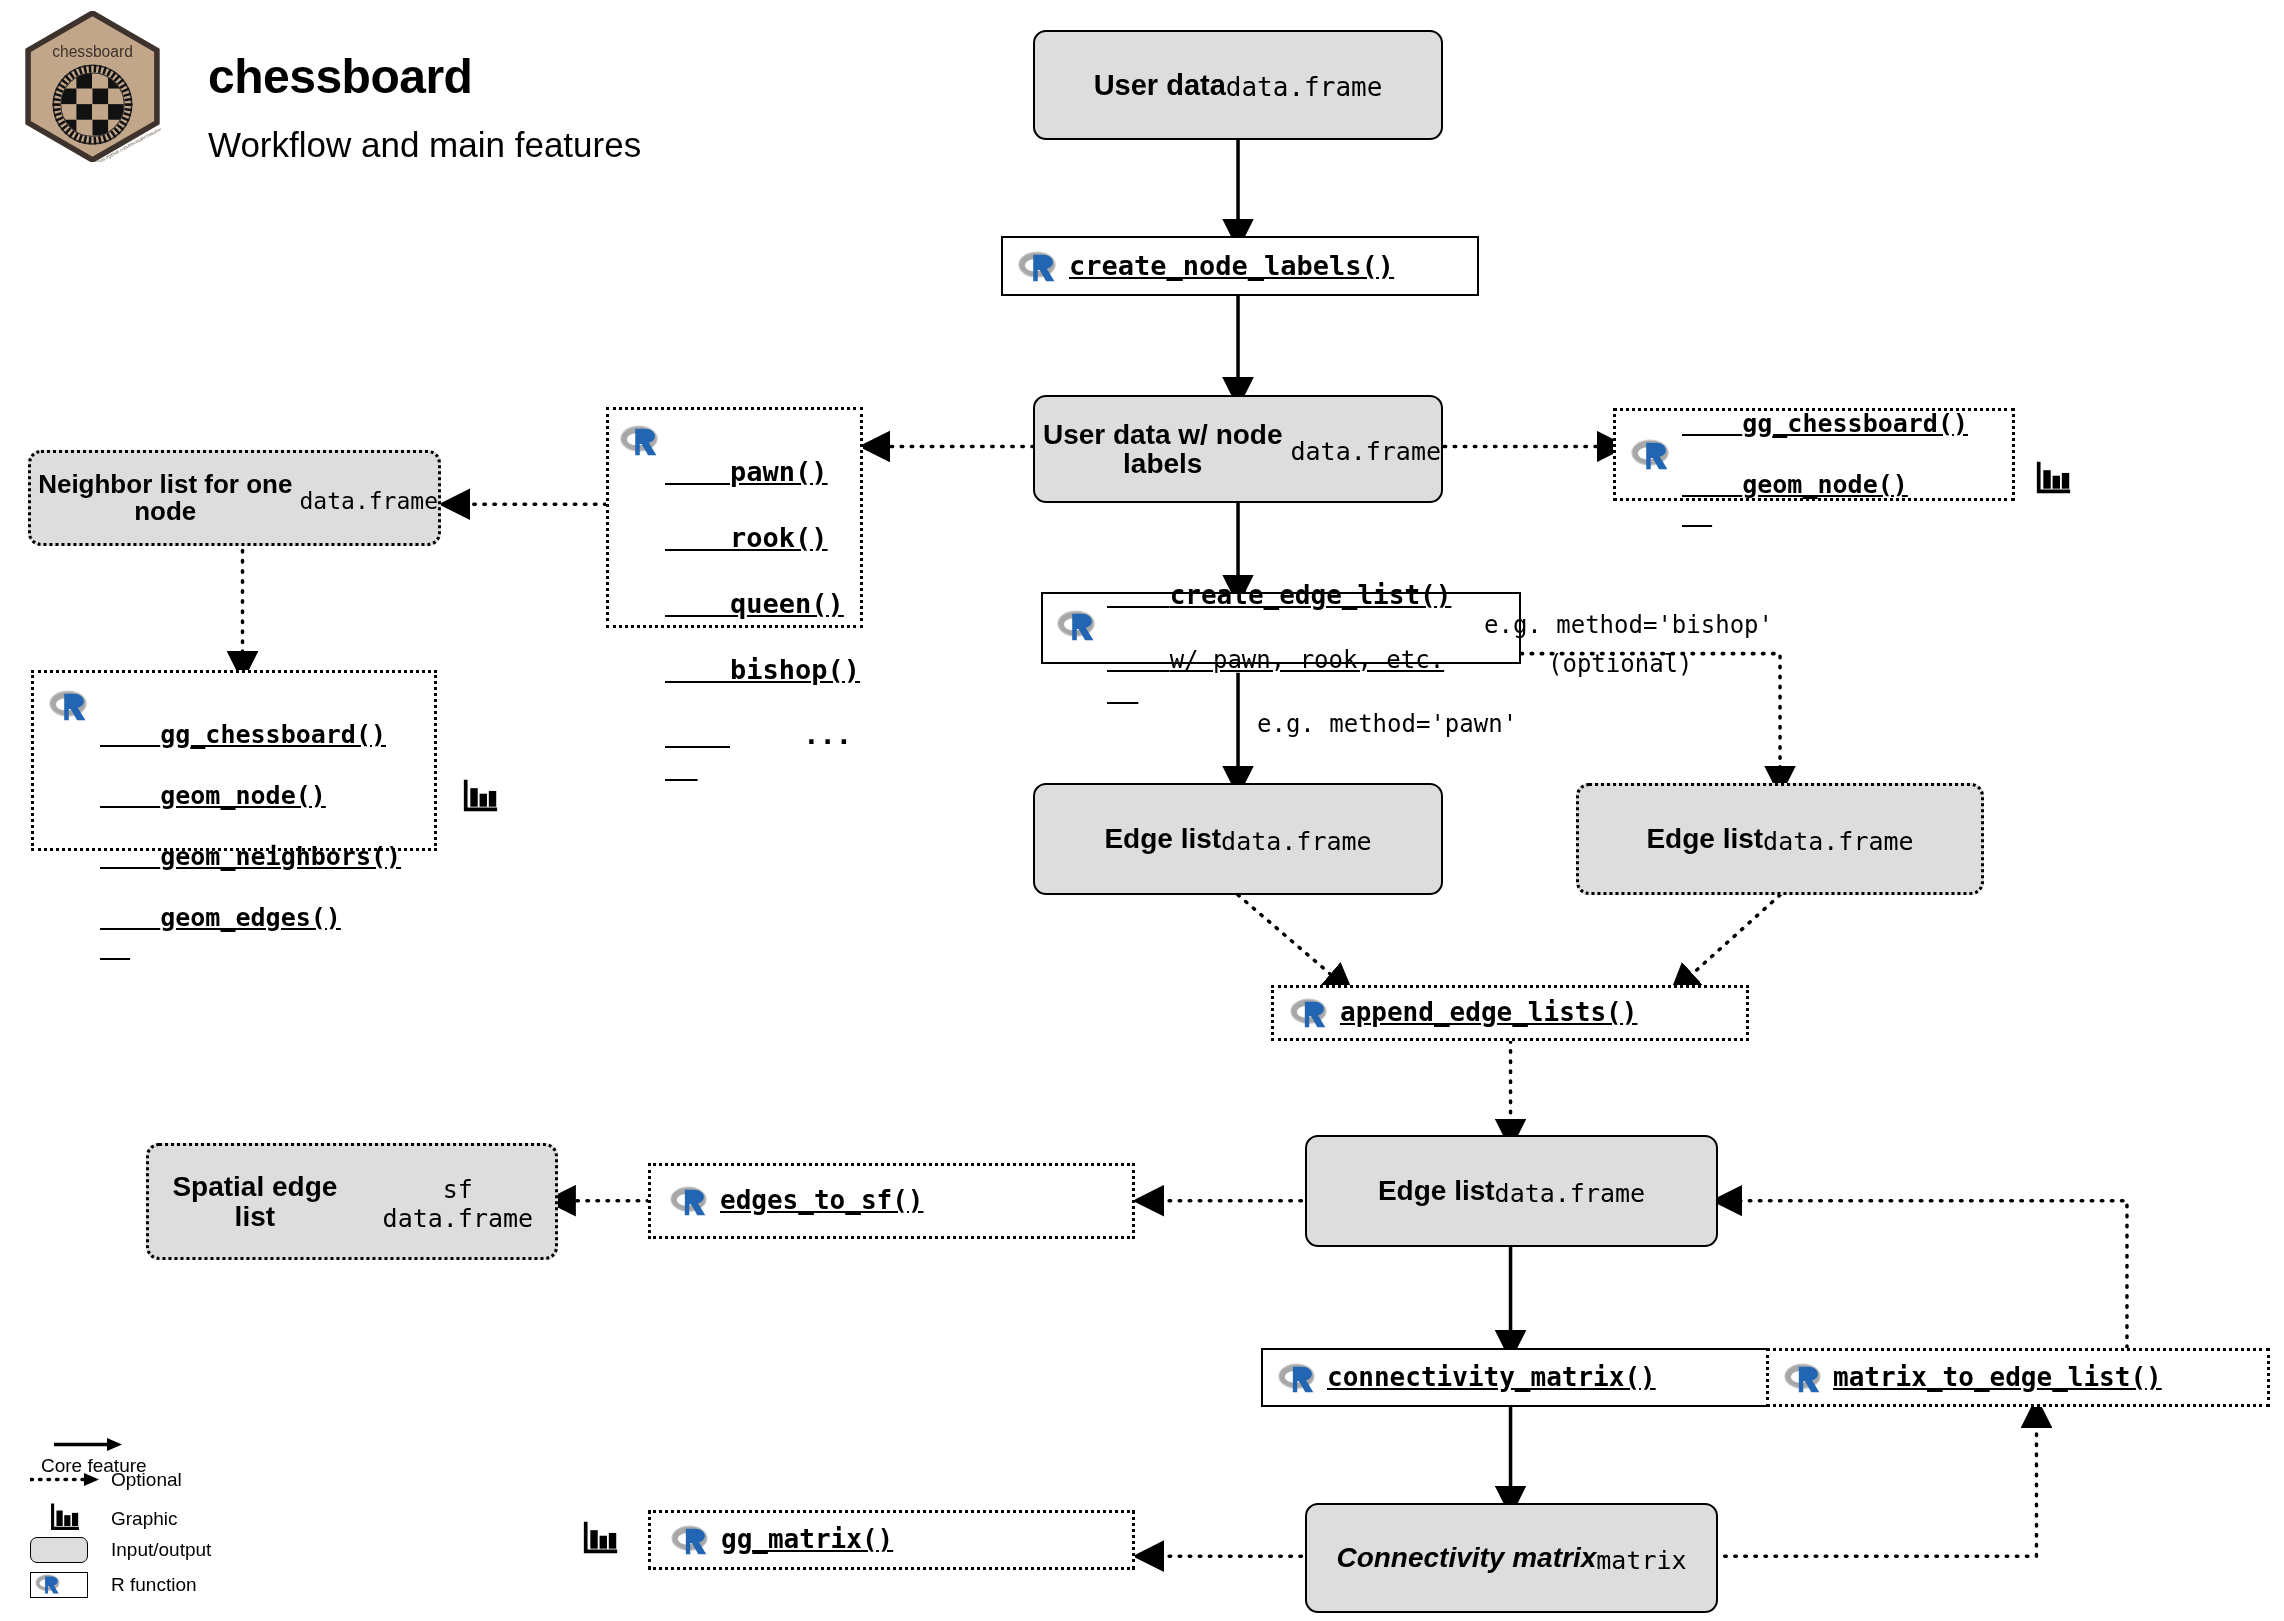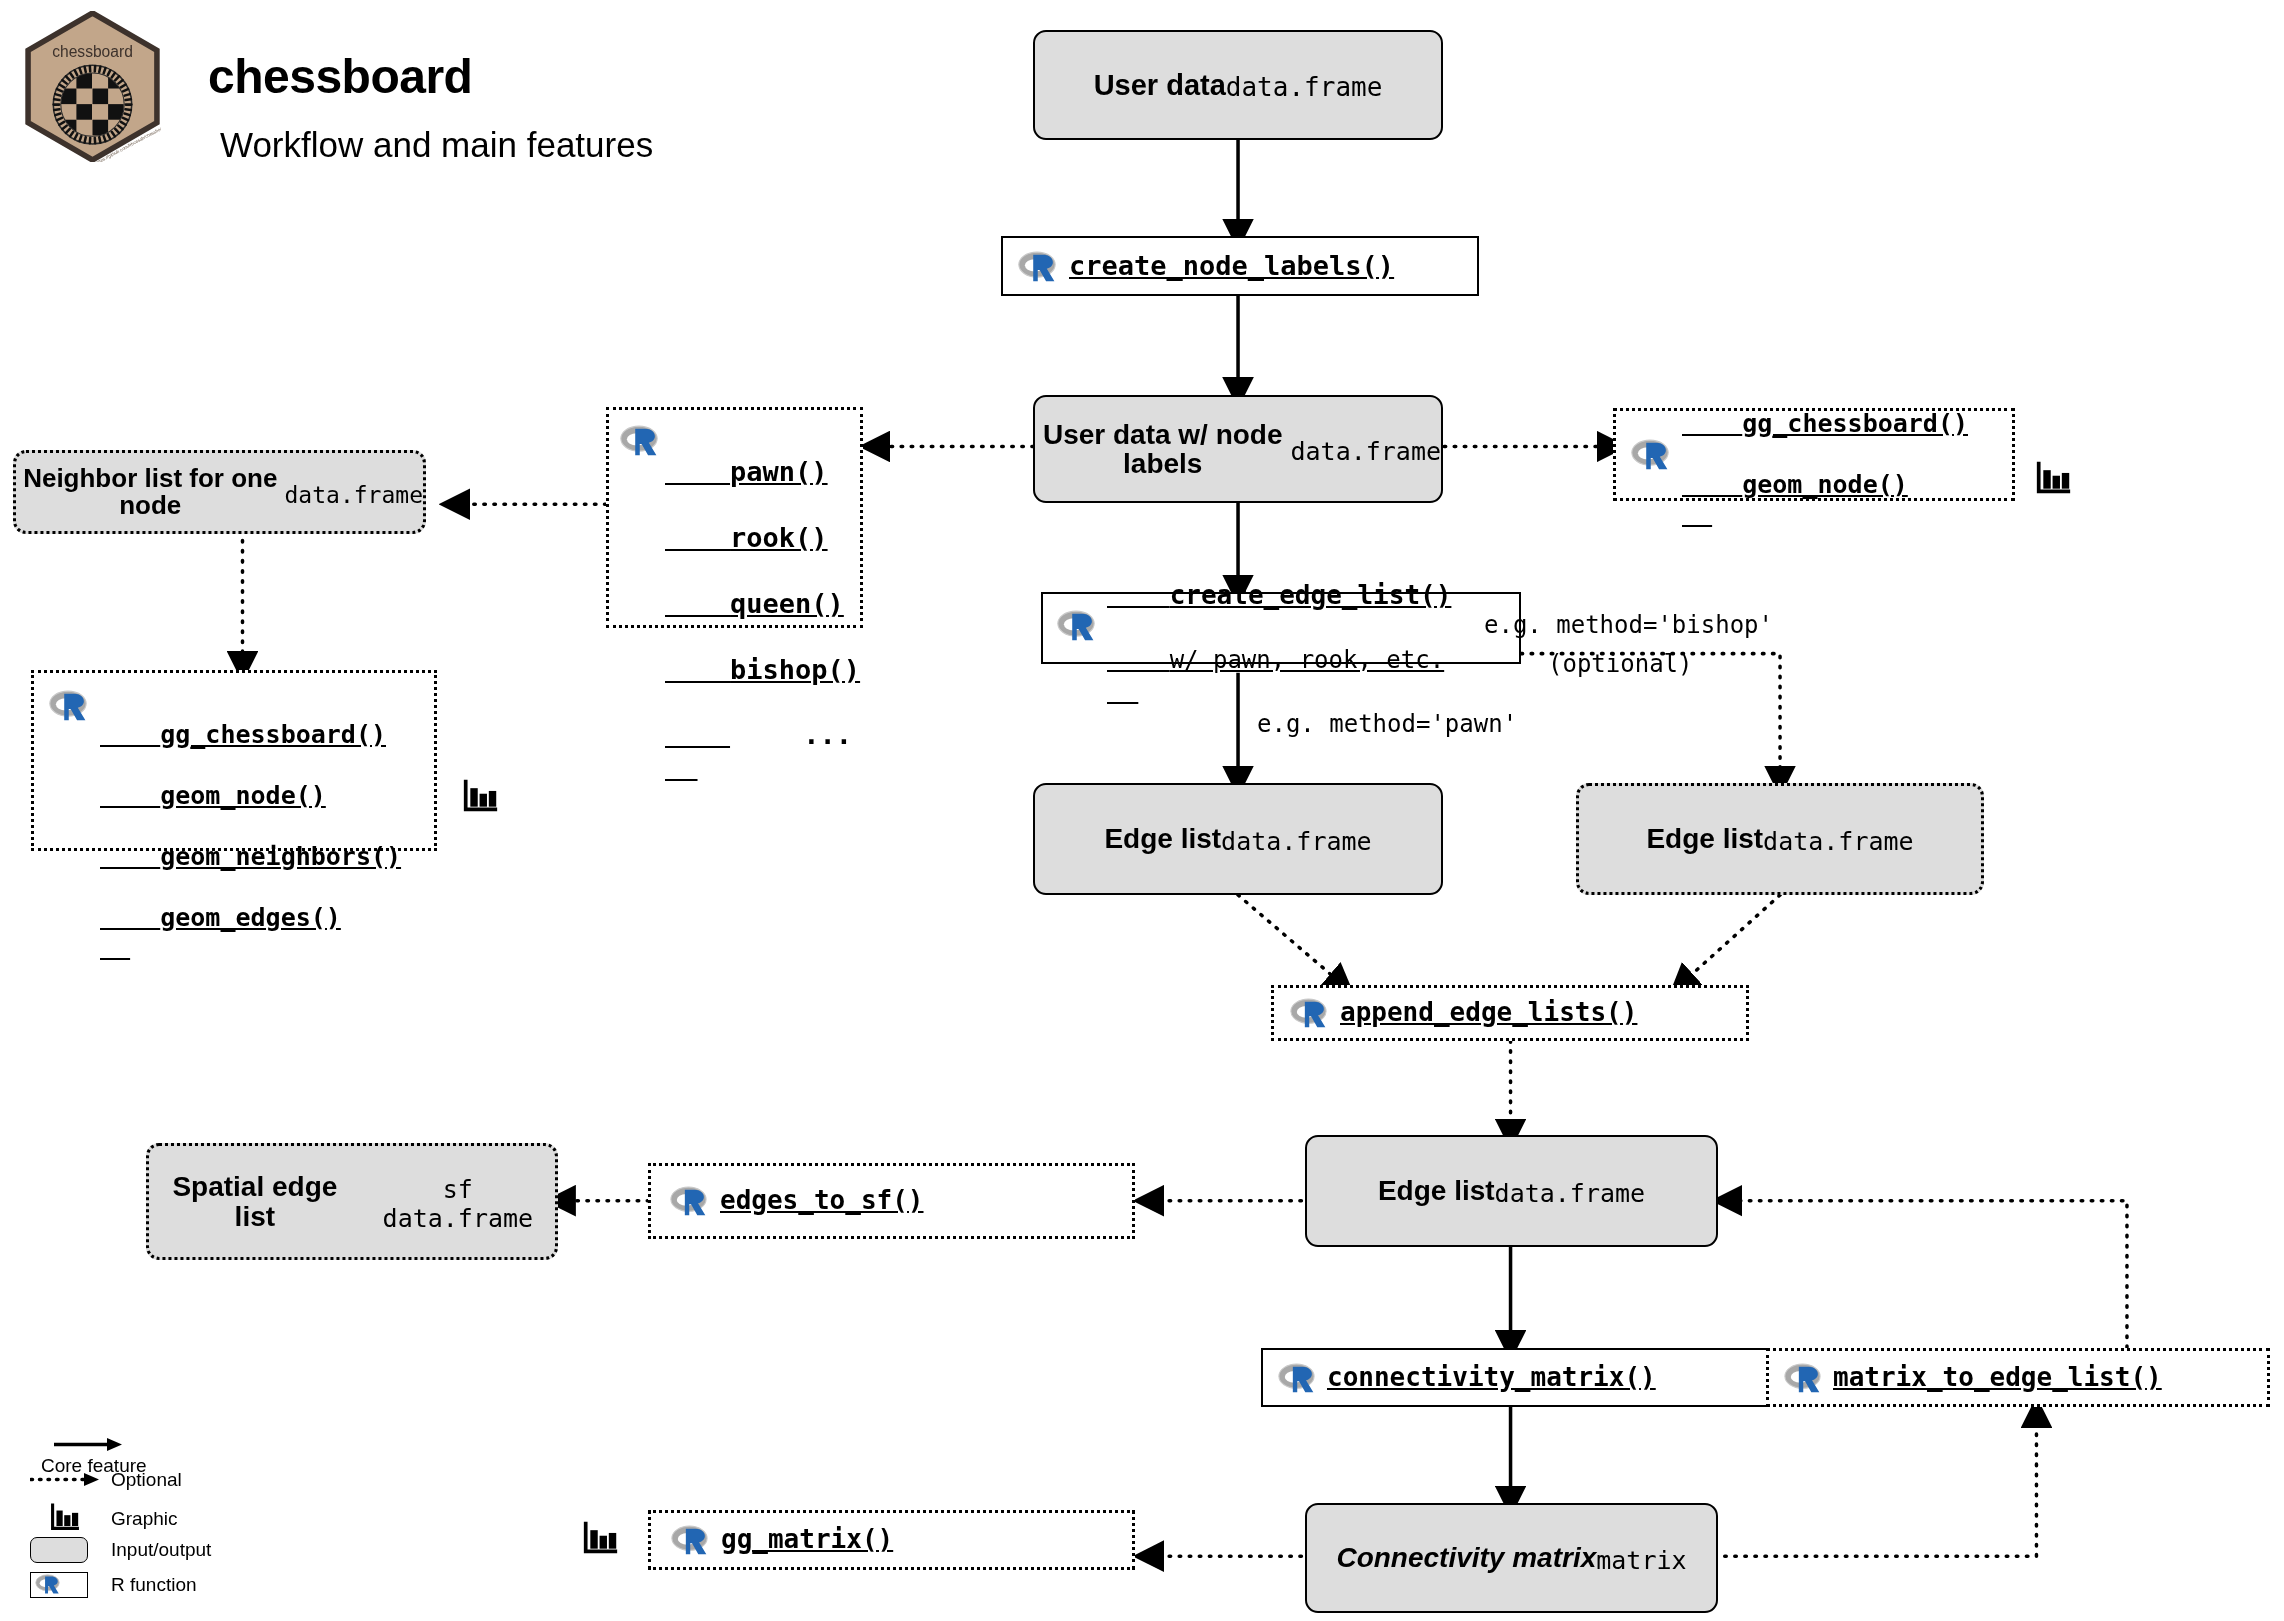--- a/index.html
+++ b/index.html
@@ -176,21 +176,21 @@
             <rect x="136" y="216" width="31" height="31"></rect>
         </g>
       </g>
       <circle cx="136" cy="186" r="63" fill="none" stroke="#2b2b2b" stroke-width="2"></circle>
     </g>
     <text x="214" y="268" text-anchor="middle" font-family="Liberation Sans, sans-serif" font-size="9" fill="#6b5a4b" transform="rotate(-28 214 268)">https://github.com/frbcesab/chessboard</text>
   </svg>
 </div>
 
 <div id="hdr-title" style="left:208px;top:49px;font-size:48px;letter-spacing:-0.5px;">chessboard</div>
-<div id="hdr-sub" style="left:208px;top:125px;font-size:35px;margin-left:12px;">Workflow and main features</div>
+<div id="hdr-sub" style="left:208px;top:125px;font-size:35px;">Workflow and main features</div>
 
 <div class="node io" style="left:1033px;top:30px;width:410px;height:110px;">
   <div class="t1" style="font-size:29px;">User data</div>
   <div class="t2" style="font-size:26px;">data.frame</div>
 </div>
 
 <div class="node fn" style="left:1001px;top:236px;width:478px;height:60px;padding-left:15px;gap:13px;">
   <span class="rlogo">
     <svg width="38" height="31" viewBox="0 0 100 82">
       <ellipse cx="50" cy="36" rx="48" ry="33" fill="#a8a8a8"></ellipse>
@@ -218,21 +218,21 @@
   </span>
   <span class="labels" style="font-size:27px;">
     <span>pawn()</span><br>
     <span>rook()</span><br>
     <span>queen()</span><br>
     <span>bishop()</span><br>
     <span style="display:inline-block;width:100%;text-align:center;padding-right:20px;">...</span>
   </span>
 </div>
 
-<div class="node io dotted" style="left:13px;top:450px;width:413px;height:84px;">
+<div class="node io dotted" style="left:28px;top:450px;width:413px;height:96px;">
   <div class="t1" style="font-size:26px;">Neighbor list for one node</div>
   <div class="t2" style="font-size:23px;">data.frame</div>
 </div>
 
 <div class="node fn dotted" style="left:31px;top:670px;width:406px;height:181px;padding-left:15px;gap:13px;align-items:flex-start;padding-top:16px;">
   <span class="rlogo" style="margin-top:1px;">
     <svg width="38" height="31" viewBox="0 0 100 82">
       <ellipse cx="50" cy="36" rx="48" ry="33" fill="#a8a8a8"></ellipse>
       <ellipse cx="50" cy="36" rx="48" ry="33" fill="none" stroke="#c9c9c9" stroke-width="3"></ellipse>
       <ellipse cx="44" cy="38" rx="26" ry="16" fill="#fff"></ellipse>

